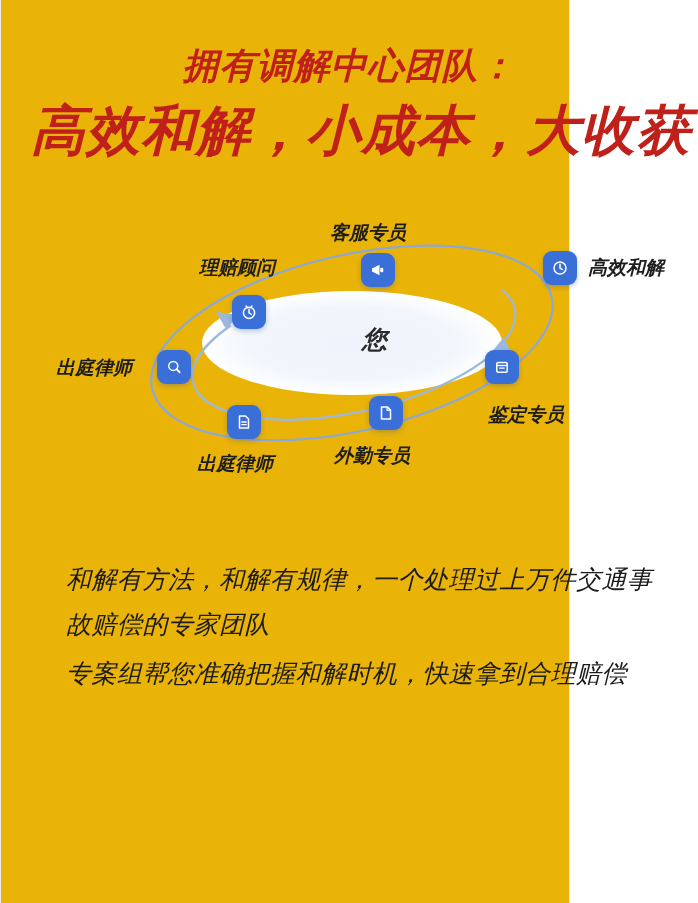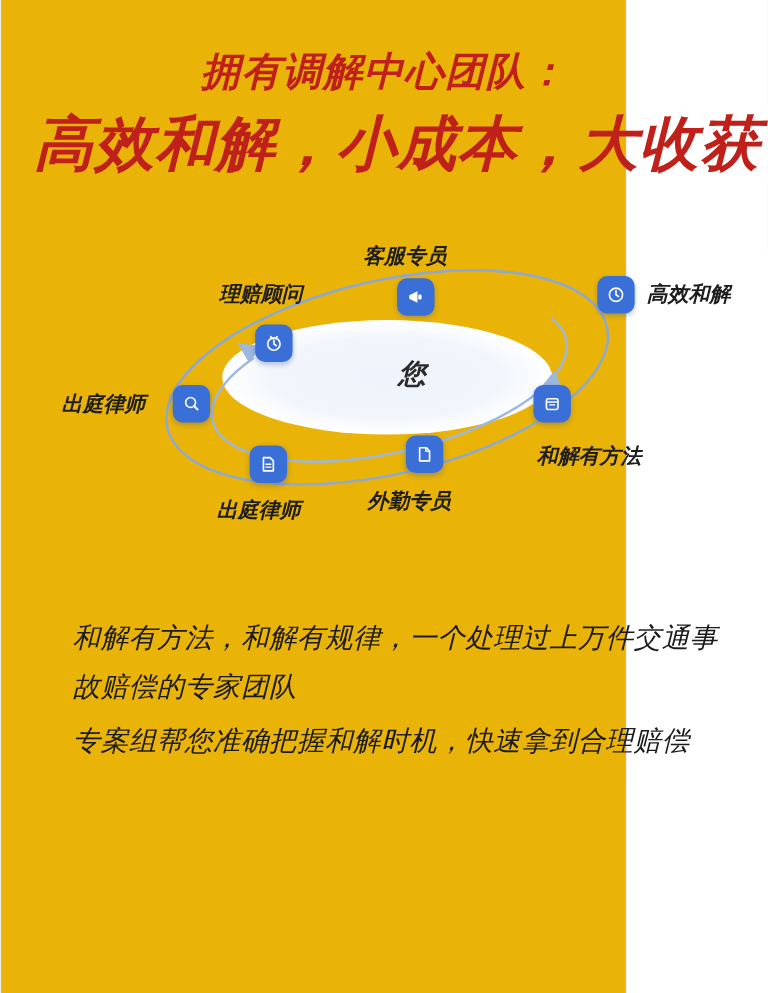--- a/index.html
+++ b/index.html
@@ -202,21 +202,21 @@
     </div>
     <div class="node-label" style="left: 334px; top: 248px; text-align: center;">外勤专员</div>
 
     <div class="node" style="left: 502px; top: 172px;">
       <svg width="18" height="18" viewBox="0 0 24 24">
         <rect x="5" y="6" width="14" height="13" rx="2" fill="none" stroke="#ffffff" stroke-width="2"></rect>
         <path d="M5 10 H19" stroke="#ffffff" stroke-width="1.8"></path>
         <path d="M9 13.5 H15" stroke="#ffffff" stroke-width="1.6" stroke-linecap="round"></path>
       </svg>
     </div>
-    <div class="node-label" style="left: 488px; top: 207px;">和解有方法</div>
+    <div class="node-label" style="left: 488px; top: 207px;">鉴定专员</div>
 
   </div>
 
   <div class="body-copy">
     <p>和解有方法，和解有规律，一个处理过上万件交通事故赔偿的专家团队</p>
     <p>专案组帮您准确把握和解时机，快速拿到合理赔偿</p>
   </div>
 
 </div>
 

